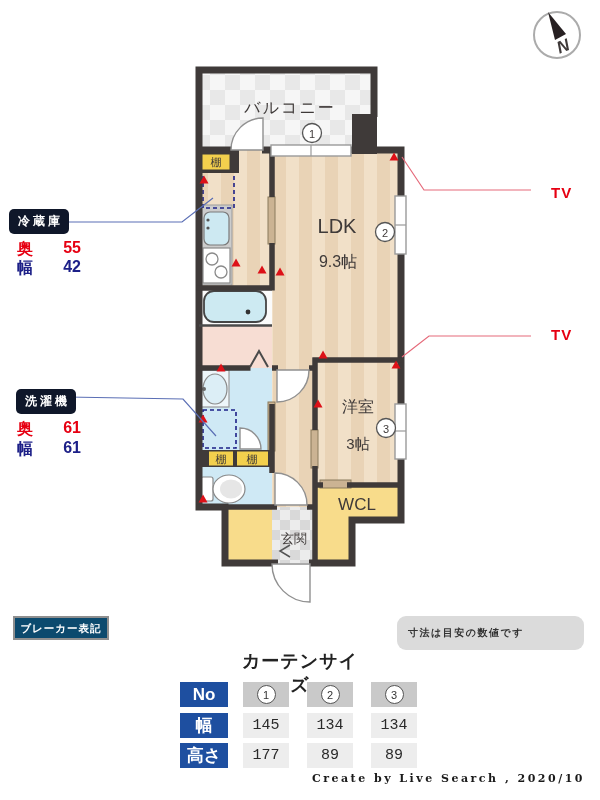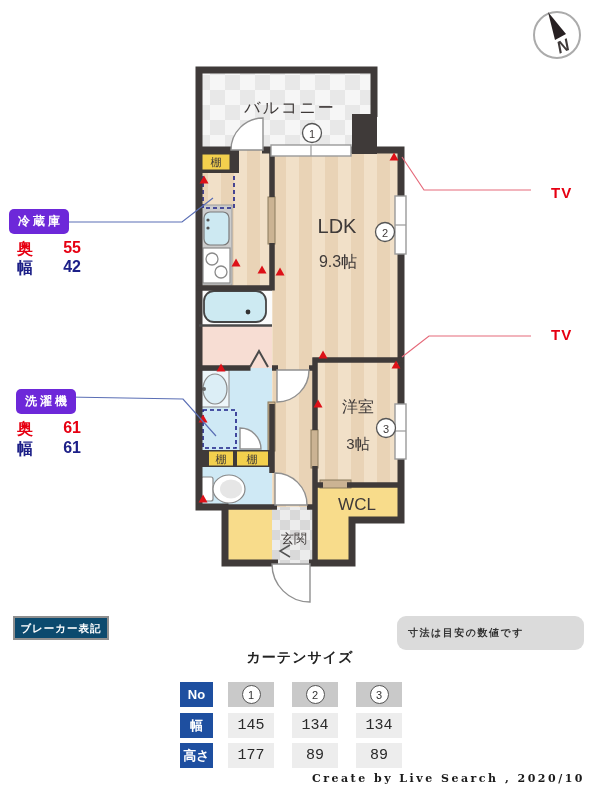--- a/index.html
+++ b/index.html
@@ -1,43 +1,43 @@
 <!DOCTYPE html>
 <html><head>
 <meta charset="utf-8">
 <style>
   html,body{margin:0;padding:0;background:#ffffff;}
   #canvas{position:relative;width:600px;height:800px;background:#ffffff;overflow:hidden;
           font-family:"Liberation Sans", sans-serif;color:#3f3a39;}
   .abs{position:absolute;}
   
-  .tag{background:#6d28d9;color:#fff;border-radius:5px;width:60px;height:25px;
+  .tag{background:#0f172a;color:#fff;border-radius:5px;width:60px;height:25px;
        display:flex;align-items:center;justify-content:center;font-size:12px;
        letter-spacing:3px;font-weight:bold;padding-left:3px;box-sizing:border-box;}
   .dimrow{display:flex;font-size:16px;font-weight:bold;width:72px;}
   .dimrow .lbl{width:30px;text-align:left;padding-left:8px;box-sizing:border-box;}
   .dimrow .val{flex:1;text-align:right;margin-left:16px;}
   .red{color:#e60012;}
   .blue{color:#1d2088;}
   .tv-label{color:#e60012;font-size:15px;font-weight:bold;letter-spacing:1px;}
   
   .breaker{width:92px;border:2px solid #8f8f8f;background:#fff;}
   .breaker .hd{background:#0c4a6e;color:#fff;font-size:10.5px;font-weight:bold;
                text-align:center;line-height:20px;height:20px;letter-spacing:1px;}
   .breaker .bd{height:25px;text-align:center;font-size:17px;font-weight:bold;
                line-height:25px;color:#e60012;}
   
   .note{width:187px;background:#dbdbdb;border-radius:9px;padding:9px 11px;box-sizing:border-box;}
   .note div{font-size:10px;font-weight:bold;color:#333;letter-spacing:1.5px;line-height:16px;white-space:nowrap;}
   .note .tri{color:#e60012;font-size:9px;letter-spacing:0;}
   
-  .ct-title{font-size:14px;font-weight:bold;color:#222;letter-spacing:1px;text-align:center;width:130px;}
+  .ct-title{font-size:18px;font-weight:bold;color:#222;letter-spacing:1px;text-align:center;width:130px;}
   .ct-row{display:flex;position:absolute;left:180px;}
   .cell{height:25px;display:flex;align-items:center;justify-content:center;box-sizing:border-box;}
-  .cell.h{width:33px;background:#1e4fa0;color:#fff;font-size:13px;font-weight:bold;margin-right:15px;}
+  .cell.h{width:48px;background:#1e4fa0;color:#fff;font-size:17px;font-weight:bold;margin-right:15px;}
   .cell.n{width:46px;background:#c9c9c9;margin-right:18px;}
   .cell.v{width:46px;background:#ededed;margin-right:18px;font-size:15px;color:#2a2a2a;font-family:Liberation Mono, monospace;}
   .circ{width:17px;height:17px;border-radius:50%;background:#fff;border:1.2px solid #555;
         display:flex;align-items:center;justify-content:center;font-size:11px;color:#333;}
   .footer{font-family:"DejaVu Serif", serif;font-size:11px;font-weight:bold;
           letter-spacing:2.5px;color:#1a1a1a;width:285px;text-align:right;white-space:nowrap;}
   svg text{font-family:"Liberation Sans", sans-serif;fill:#3f3a39;}
 </style>
 </head>
 <body>

